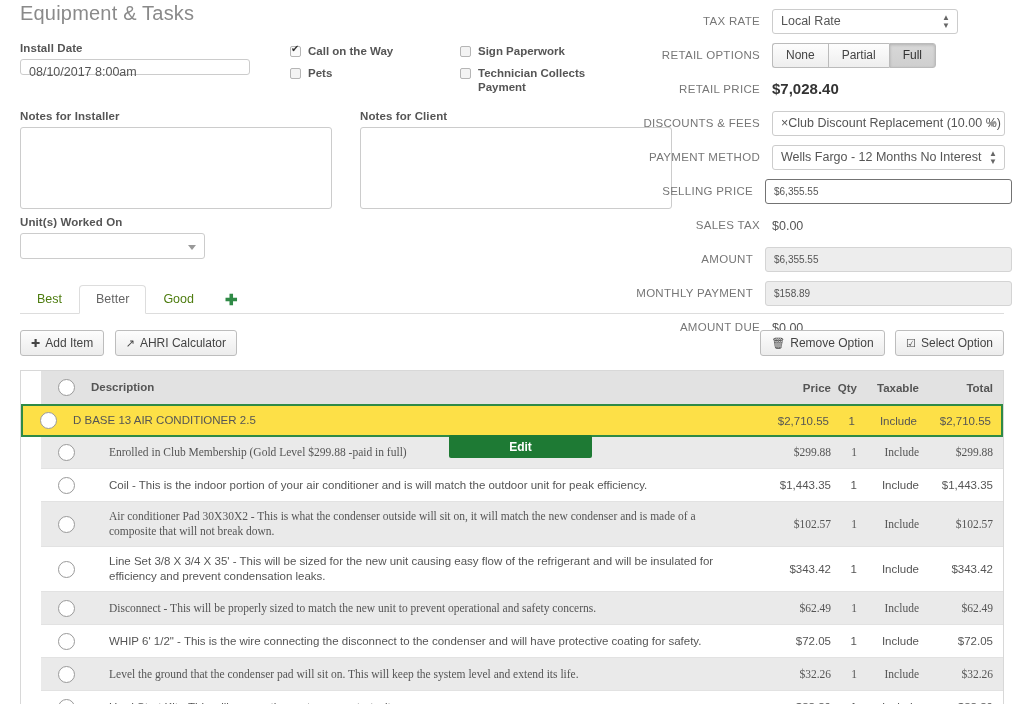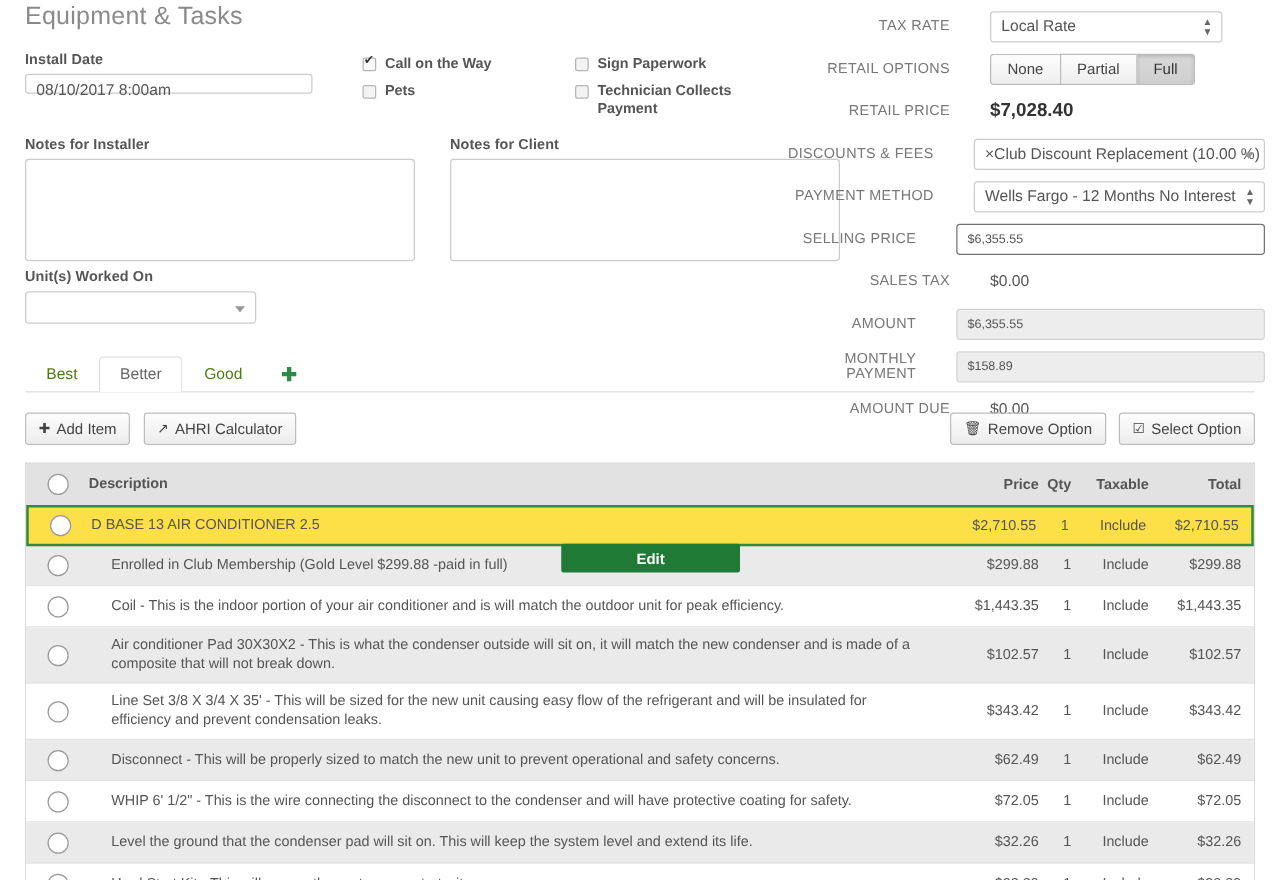--- a/index.html
+++ b/index.html
@@ -70,21 +70,21 @@
     position: relative; font-size: 12px; color: #555; line-height: 24px; padding: 0 8px;
   }
   .caret-dn {
     position: absolute; right: 8px; top: 11px;
     width: 0; height: 0; border-left: 4px solid transparent;
     border-right: 4px solid transparent; border-top: 5px solid #999;
   }
 
   
   .right-col { position: absolute; left: 620px; top: 8px; width: 392px; }
-  .sum-row { display: flex; align-items: center; margin-bottom: 8px; height: 26px; gap: 20px; }
+  .sum-row { display: flex; align-items: center; margin-bottom: 8px; height: 26px; }
   .sum-label {
     width: 152px; text-align: right; padding-right: 12px;
     font-size: 11.5px; color: #777; letter-spacing: .3px; text-transform: uppercase;
   }
   .sum-val { flex: 1; }
   .sel-std {
     width: 186px; height: 25px; border: 1px solid #ccc; border-radius: 3px;
     background: #fff; font-size: 12.5px; color: #555; line-height: 23px;
     padding: 0 22px 0 8px; position: relative; overflow: hidden; white-space: nowrap;
   }
@@ -143,24 +143,24 @@
   .btn + .btn { margin-left: 6px; }
   .act-right { position: absolute; right: 0; top: 0; }
   .ico { font-size: 11px; line-height: 1; }
 
   
   .tbl {
     position: absolute; left: 20px; top: 370px; width: 984px;
     border: 1px solid #d8d8d8; border-bottom: none;
     font-size: 11.5px;
   }
-  .trow { display: flex; align-items: center; min-height: 33px; border-bottom: 1px solid #e2e2e2; }
+  .trow { display: flex; align-items: center; min-height: 33px; border-bottom: 1px solid #e2e2e2; margin-left: 20px; }
   .trow.head { background: #e2e2e2; font-weight: bold; color: #555; min-height: 34px; }
   .trow.odd { background: #fff; }
-  .trow.even { background: #eaeaea; }
+  .trow.even { background: #eaeaea; font-family: Liberation Serif, serif; }
   .trow.selected {
     border: 2px solid #2f8a46; background: #fde047; position: relative; z-index: 2;
     margin: -1px 0;
   }
   .c-sel { width: 50px; flex: 0 0 50px; display: flex; justify-content: center; align-items: center; }
   .radio {
     width: 17px; height: 17px; border: 1.6px solid #9a9a9a; border-radius: 50%;
     background: #fff; display: block;
   }
   .c-desc { flex: 1 1 auto; padding: 7px 10px 7px 0; color: #555; line-height: 15px; }

